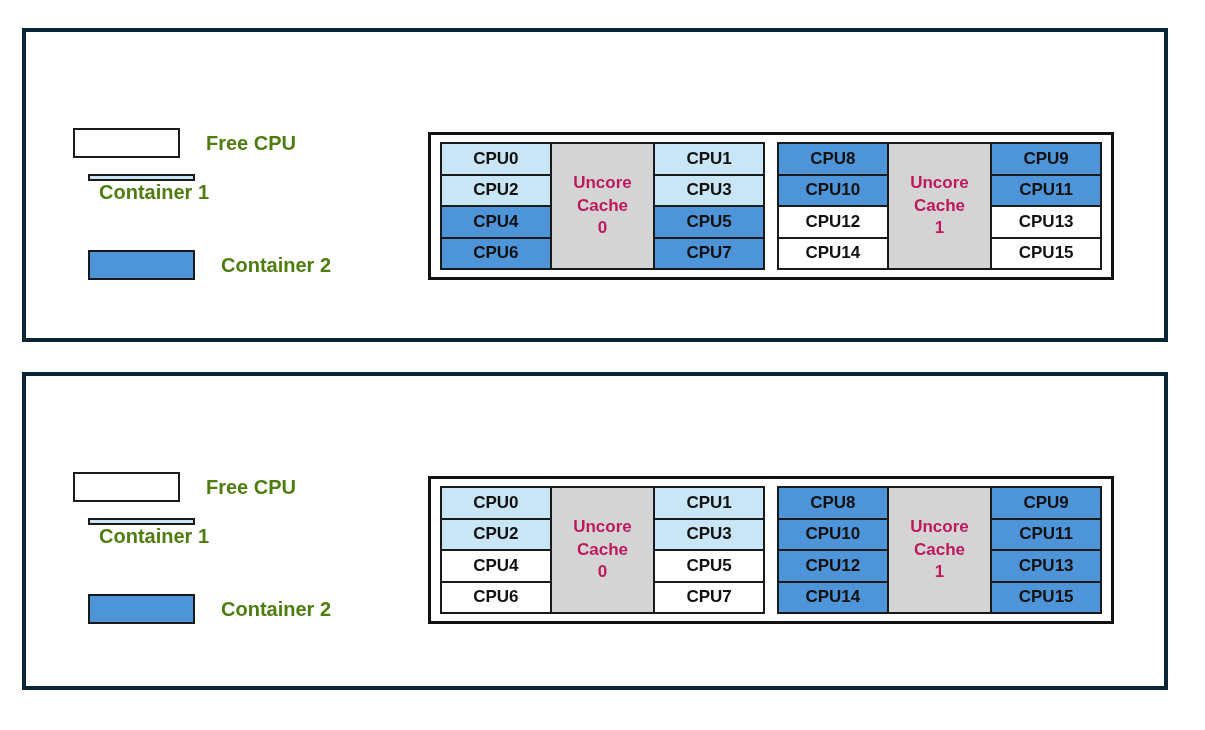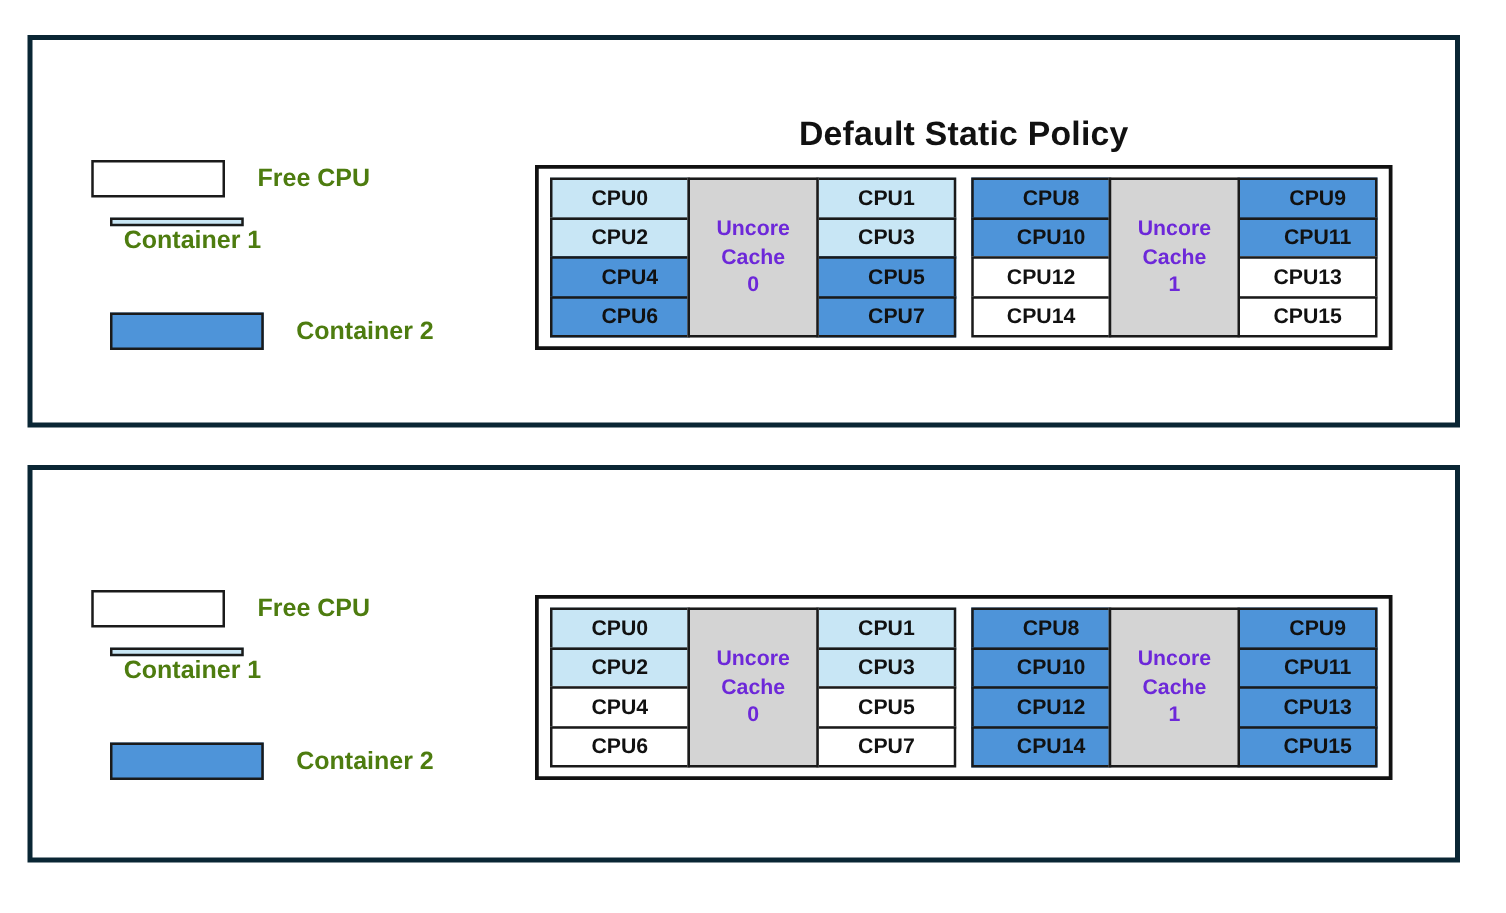--- a/index.html
+++ b/index.html
@@ -98,37 +98,36 @@
     flex: 100;
     border: 2px solid #1a1a1a;
     margin: 0 -2px;
     background: var(--cache_fill, #d4d4d4);
     display: flex;
     align-items: center;
     justify-content: center;
     text-align: center;
     font-size: 17px;
     font-weight: bold;
-    color: #6d28d9;
+    color: #be185d;
     line-height: 1.35;
     white-space: pre-line;
     z-index: 1;
     box-sizing: border-box;
   }
   [data-state="free"]       { background: var(--free_cpu, #ffffff); }
   [data-state="container1"] { background: var(--container1, #c8e6f5); }
-  [data-state="container2"] { background: var(--container2, #4e94d9); padding-left: 16px; }
+  [data-state="container2"] { background: var(--container2, #4e94d9); }
 </style>
 </head>
 <body>
 
 <div id="stage">
 
   <section class="panel" id="panel-0">
-    <h2 class="panel-title">Default Static Policy</h2>
 
     <div class="legend">
       <div class="legend-item">
         <span class="legend-swatch" data-state="free"></span>
         <span class="legend-label">Free CPU</span>
       </div>
       <div class="legend-item">
         <span class="legend-swatch" data-state="container1"></span>
         <span class="legend-label">Container 1</span>
       </div>

